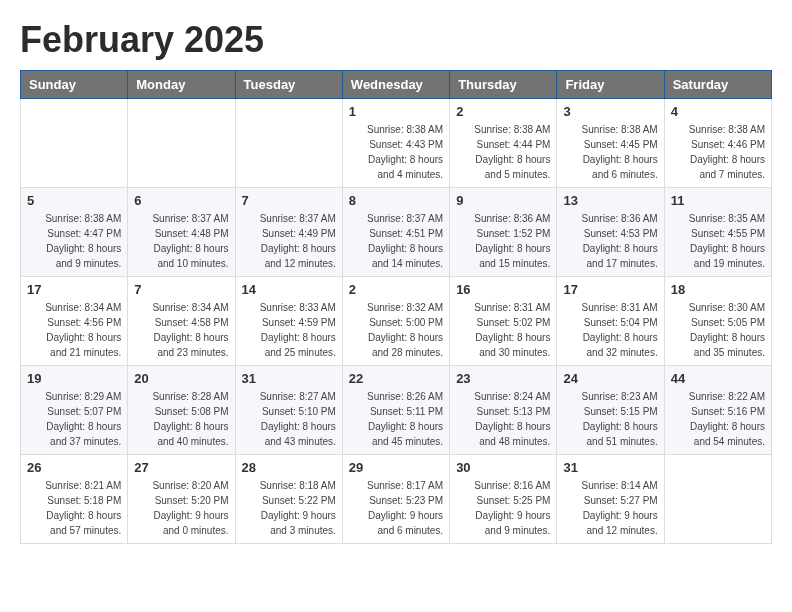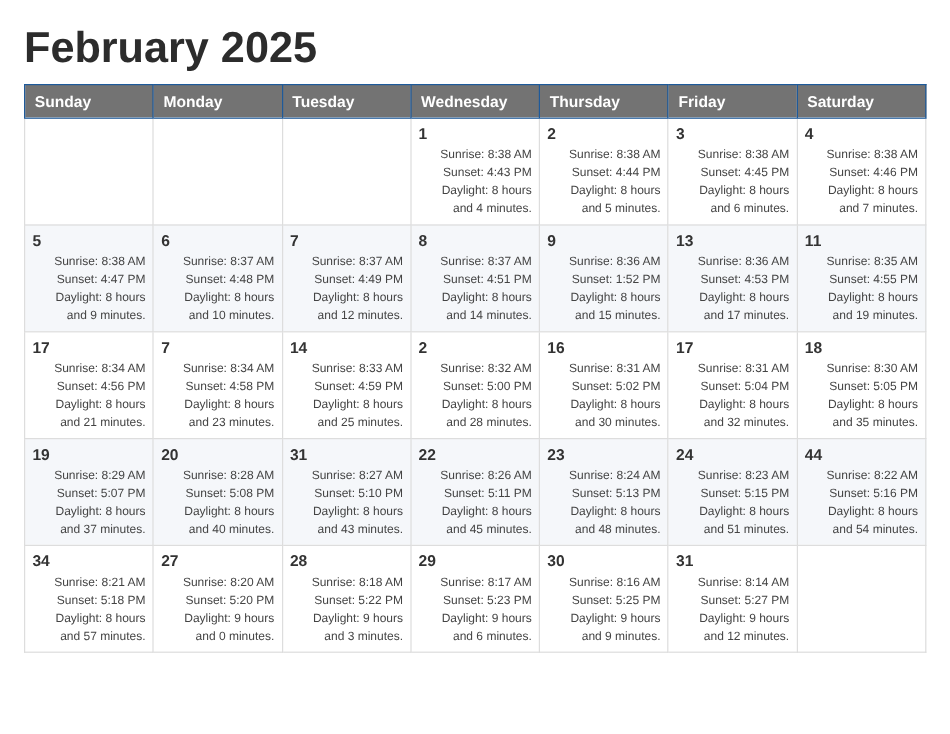--- a/index.html
+++ b/index.html
@@ -290,21 +290,21 @@
         <td>
           <span class="day-number">44</span>
           <div class="cell-content">Sunrise: 8:22 AM
 Sunset: 5:16 PM
 Daylight: 8 hours
 and 54 minutes.</div>
         </td>
       </tr>
       <tr>
         <td>
-          <span class="day-number">34</span>
+          <span class="day-number">26</span>
           <div class="cell-content">Sunrise: 8:21 AM
 Sunset: 5:18 PM
 Daylight: 8 hours
 and 57 minutes.</div>
         </td>
         <td>
           <span class="day-number">27</span>
           <div class="cell-content">Sunrise: 8:20 AM
 Sunset: 5:20 PM
 Daylight: 9 hours

